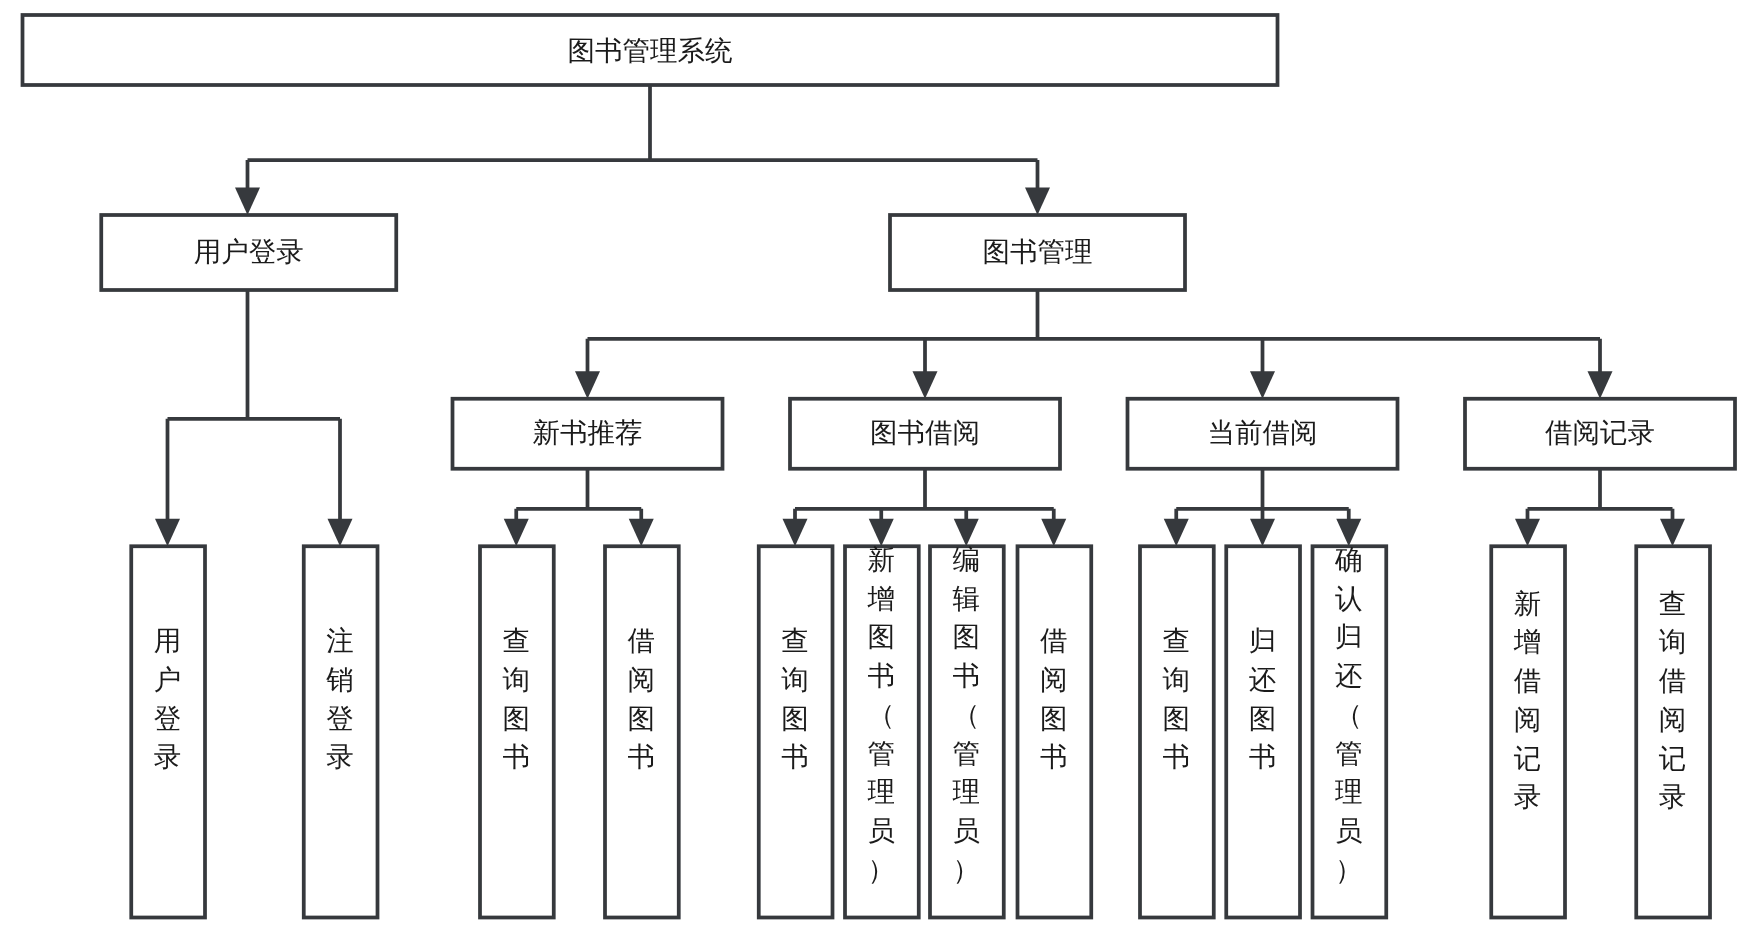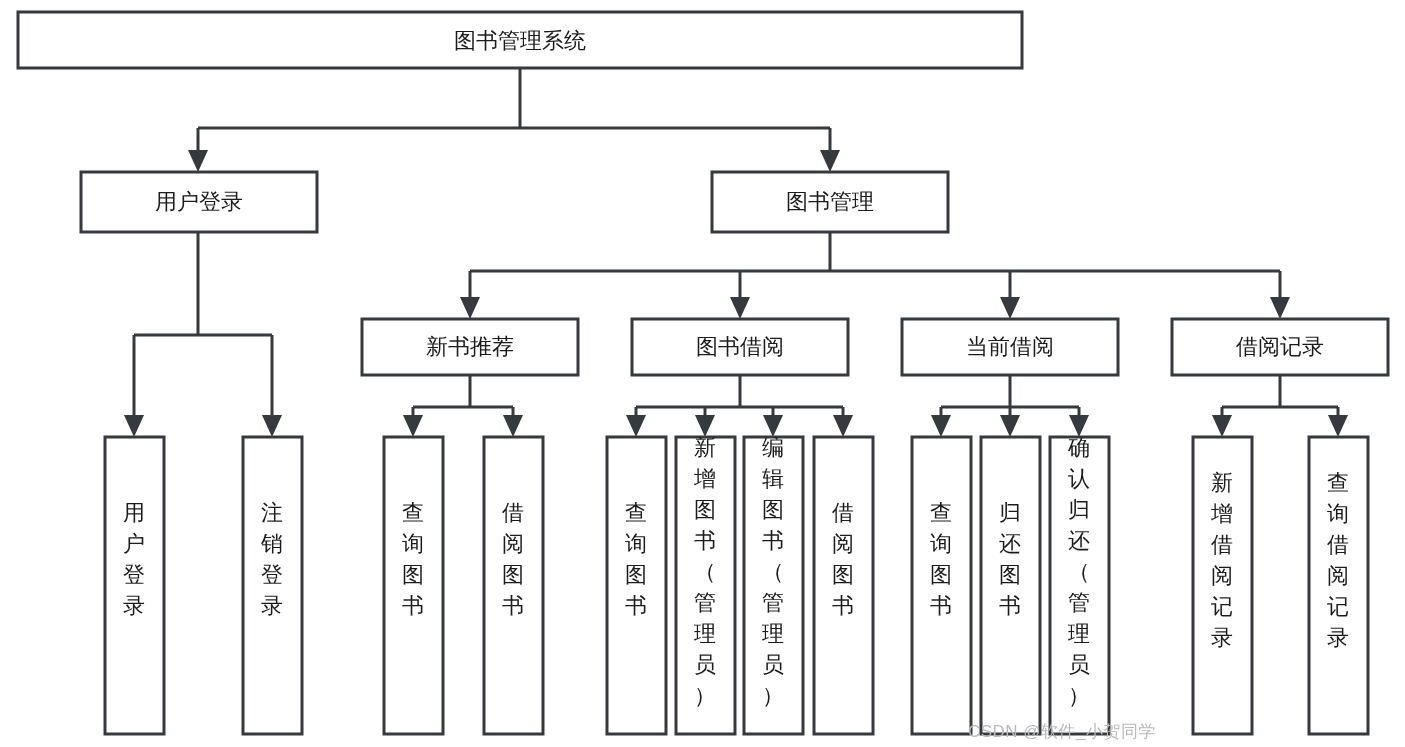--- a/index.html
+++ b/index.html
@@ -215,14 +215,13 @@
       <rect class="node-box" x="1193" y="437" width="59" height="297"></rect>
       <text class="node-label-v" x="1222" y="490"><tspan x="1222" y="490">新</tspan><tspan x="1222" y="521">增</tspan><tspan x="1222" y="552">借</tspan><tspan x="1222" y="583">阅</tspan><tspan x="1222" y="614">记</tspan><tspan x="1222" y="645">录</tspan></text>
     </g>
     <g>
       <rect class="node-box" x="1309" y="437" width="59" height="297"></rect>
       <text class="node-label-v" x="1338" y="490"><tspan x="1338" y="490">查</tspan><tspan x="1338" y="521">询</tspan><tspan x="1338" y="552">借</tspan><tspan x="1338" y="583">阅</tspan><tspan x="1338" y="614">记</tspan><tspan x="1338" y="645">录</tspan></text>
     </g>
 
   </svg>
 
-  <div class="watermark">CSDN @软件_小贺同学</div>
 </div>
 
 </body></html>

